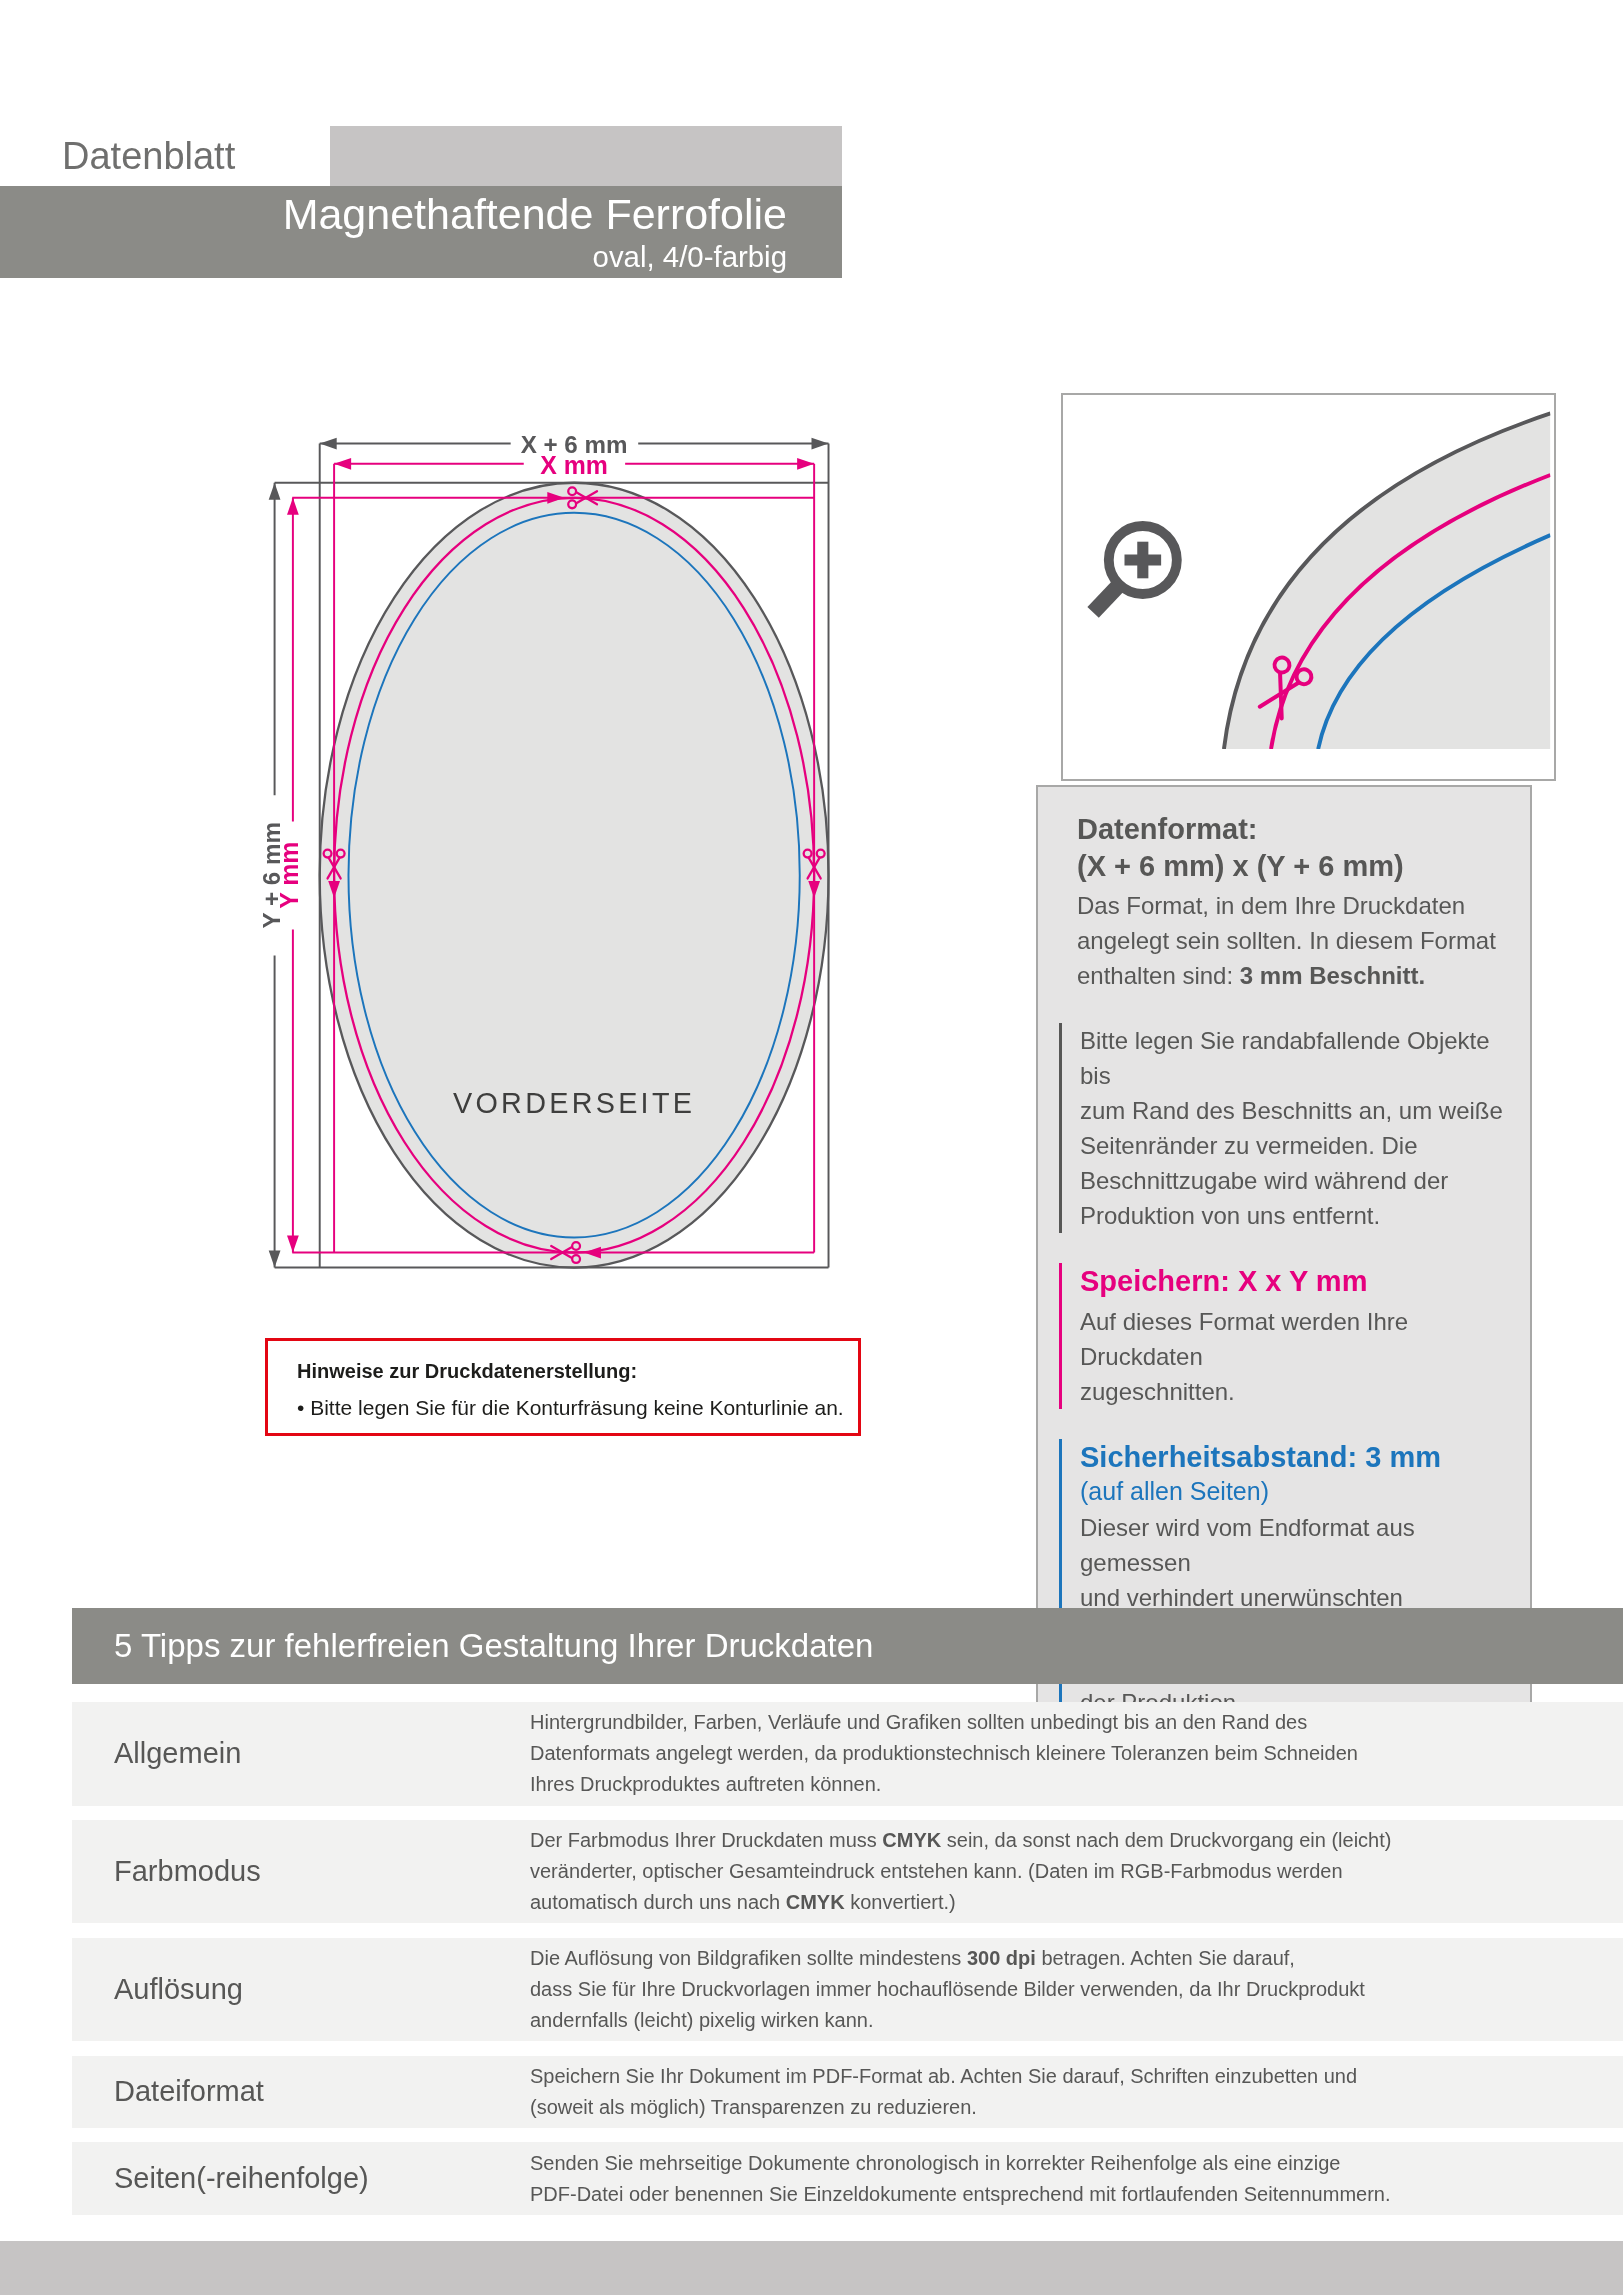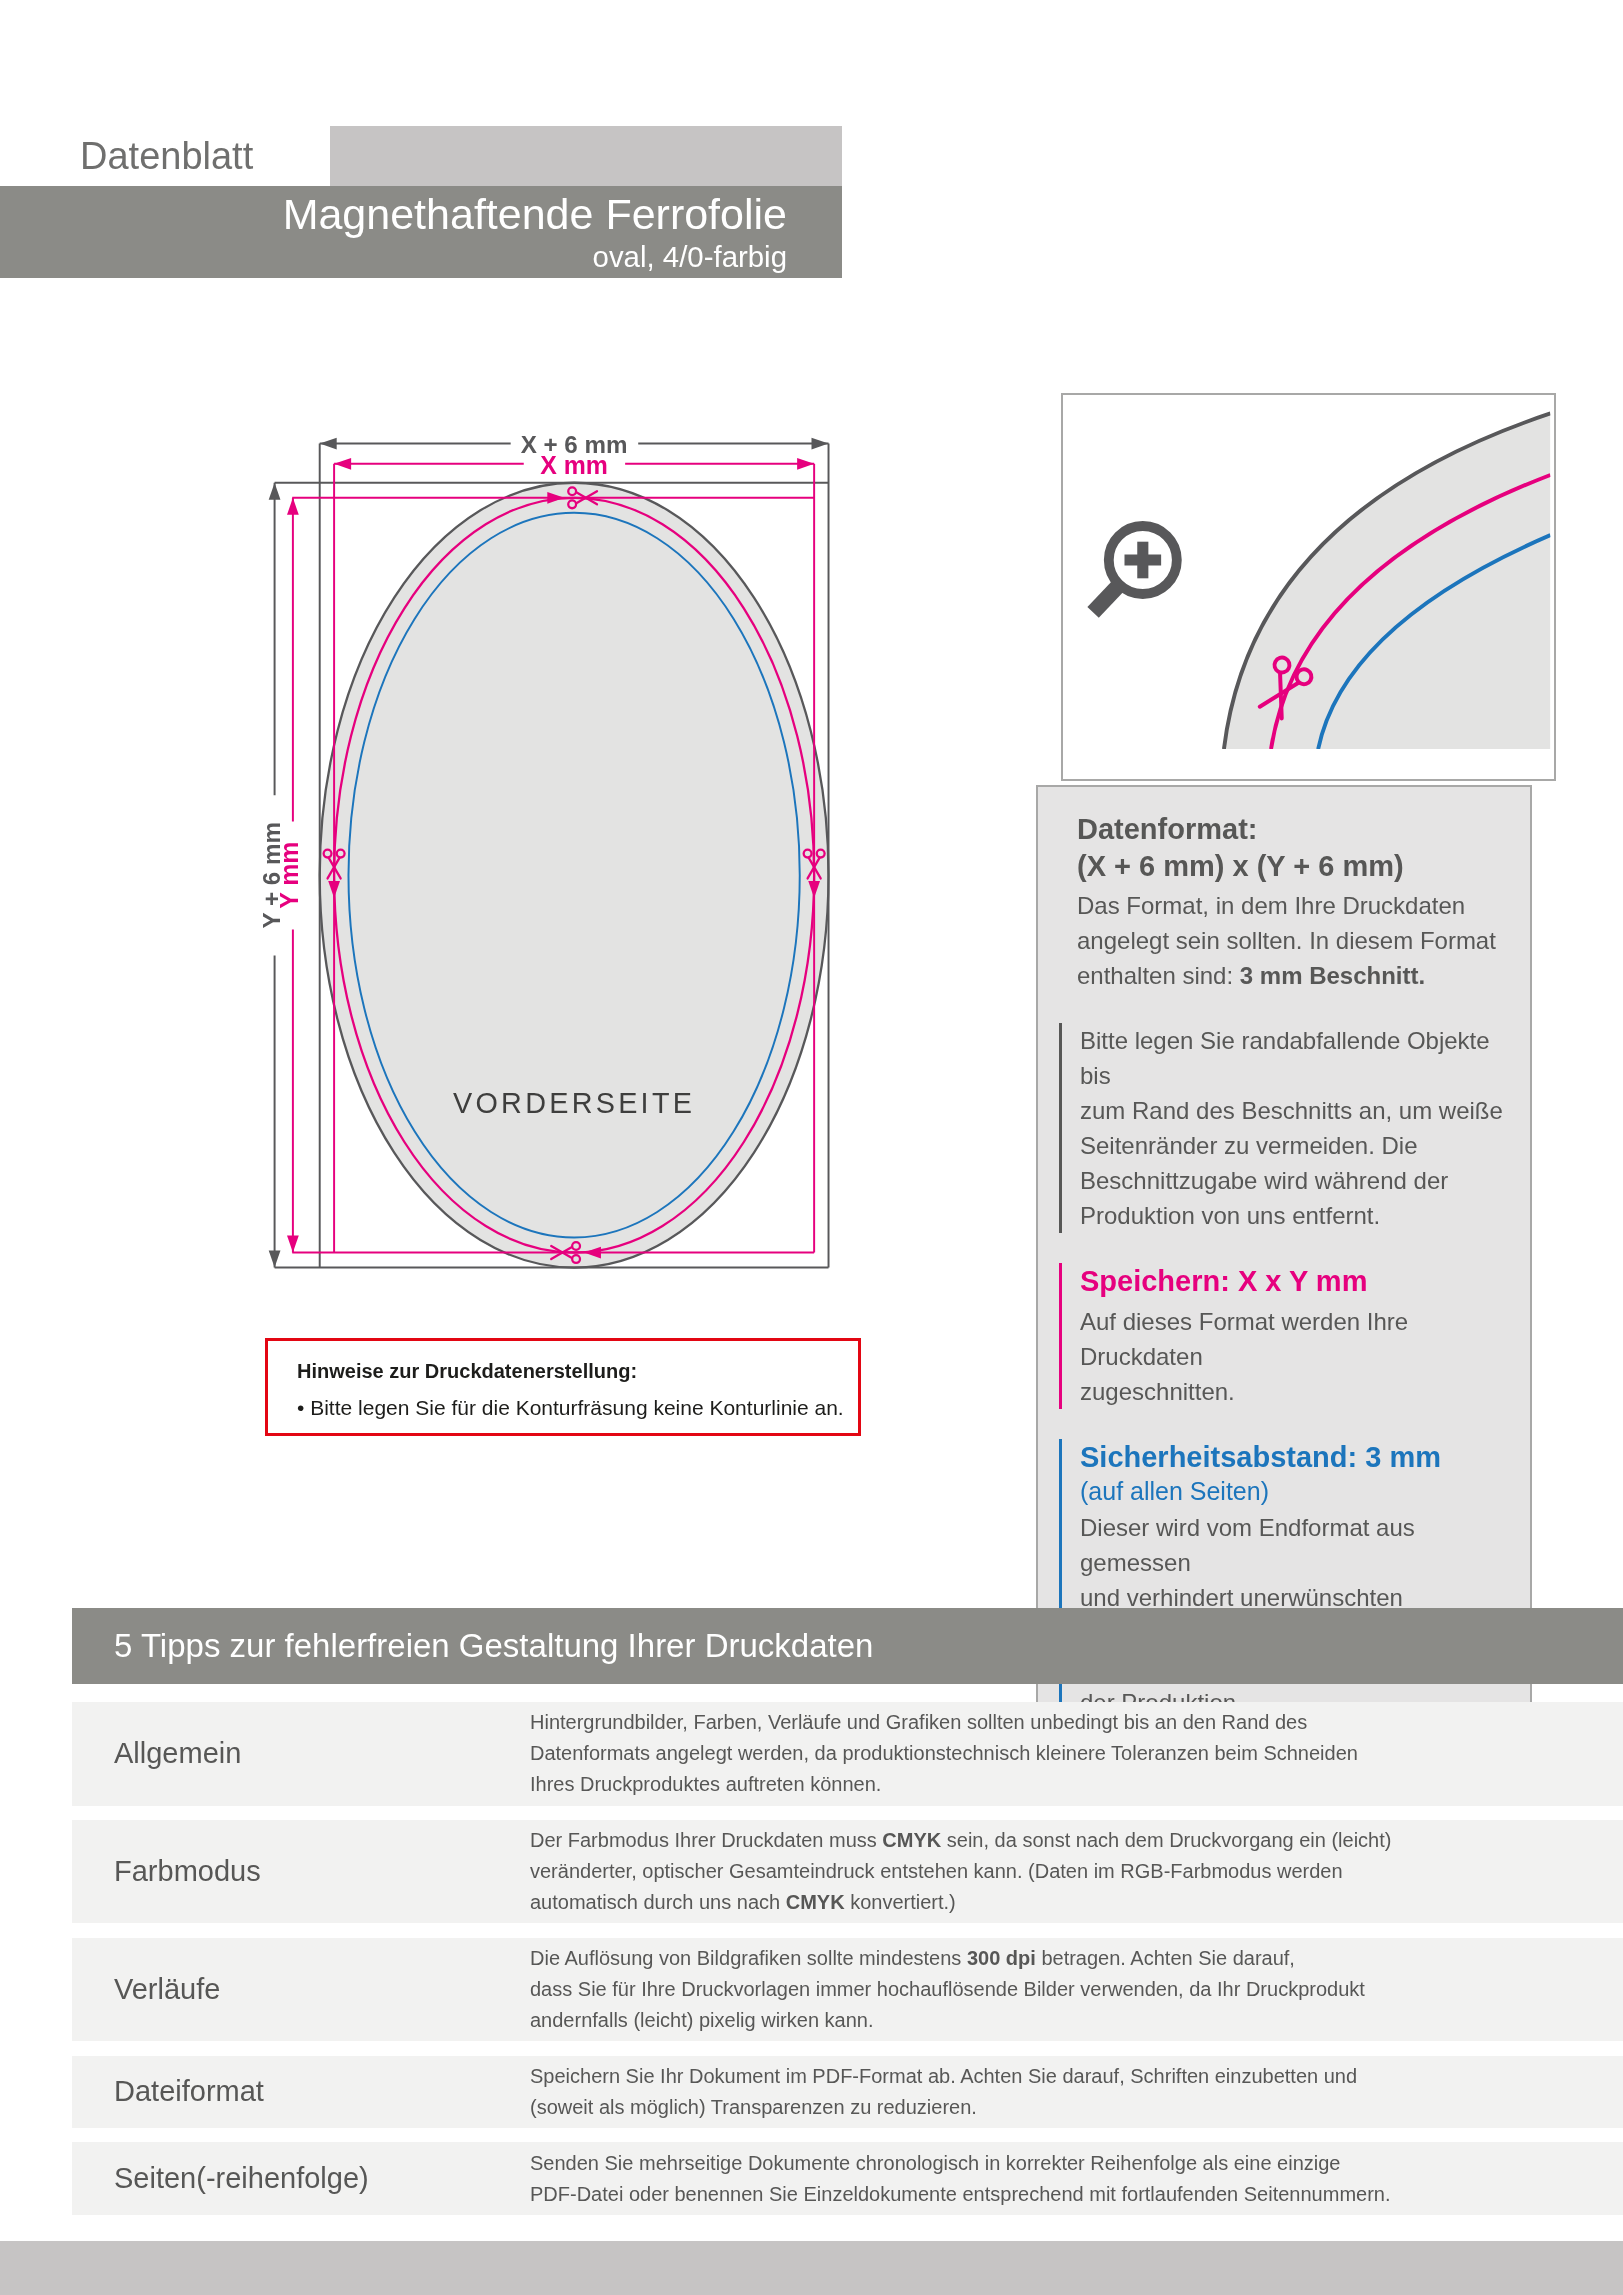--- a/index.html
+++ b/index.html
@@ -2,21 +2,21 @@
 <html style="font-size:10.5px"><head>
 <meta charset="utf-8">
 <style>
   html,body{margin:0;padding:0;background:#ffffff;}
   .page{position:relative;width:1623px;height:2295px;background:#ffffff;overflow:hidden;
         font-family:"Liberation Sans", sans-serif;color:#575756;}
 
   
   .band-light{position:absolute;left:0;top:126px;width:842px;height:60px;background:#C6C4C4;}
   .datenblatt-box{position:absolute;left:0;top:126px;width:330px;height:60px;background:#ffffff;}
-  .datenblatt-box span{display:block;line-height:60px;padding-left:80px;font-size:38px;color:#6F6F6E;}
+  .datenblatt-box span{display:block;line-height:60px;padding-left:62px;font-size:38px;color:#6F6F6E;}
   .banner{position:absolute;left:0;top:186px;width:842px;height:92px;background:#8B8B87;
           display:flex;flex-direction:column;align-items:flex-end;justify-content:center;padding-right:55px;box-sizing:border-box;}
   .banner .product{color:#ffffff;font-size:43px;line-height:48px;}
   .banner .variant{color:#ffffff;font-size:29.4px;line-height:37px;}
 
   
   .diagram-wrap{position:absolute;left:236px;top:406px;width:654px;height:903px;}
 
   
   .hint-box{position:absolute;left:265px;top:1338px;width:596px;height:98px;background:#ffffff;
@@ -226,21 +226,21 @@
 Datenformats angelegt werden, da produktionstechnisch kleinere Toleranzen beim Schneiden
 Ihres Druckproduktes auftreten können.</span></div>
     </div>
     <div class="tip-row">
       <div class="tip-label">Farbmodus</div>
       <div class="tip-text"><span>Der Farbmodus Ihrer Druckdaten muss </span><b>CMYK</b><span> sein, da sonst nach dem Druckvorgang ein (leicht)
 veränderter, optischer Gesamteindruck entstehen kann. (Daten im RGB-Farbmodus werden
 automatisch durch uns nach </span><b>CMYK</b><span> konvertiert.)</span></div>
     </div>
     <div class="tip-row">
-      <div class="tip-label">Verläufe</div>
+      <div class="tip-label">Auflösung</div>
       <div class="tip-text"><span>Die Auflösung von Bildgrafiken sollte mindestens </span><b>300 dpi</b><span> betragen. Achten Sie darauf,
 dass Sie für Ihre Druckvorlagen immer hochauflösende Bilder verwenden, da Ihr Druckprodukt
 andernfalls (leicht) pixelig wirken kann.</span></div>
     </div>
     <div class="tip-row">
       <div class="tip-label">Dateiformat</div>
       <div class="tip-text"><span>Speichern Sie Ihr Dokument im PDF-Format ab. Achten Sie darauf, Schriften einzubetten und
 (soweit als möglich) Transparenzen zu reduzieren.</span></div>
     </div>
     <div class="tip-row">

